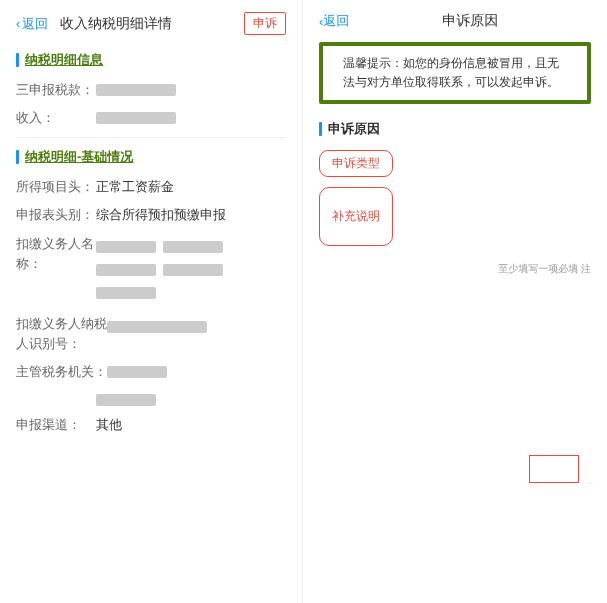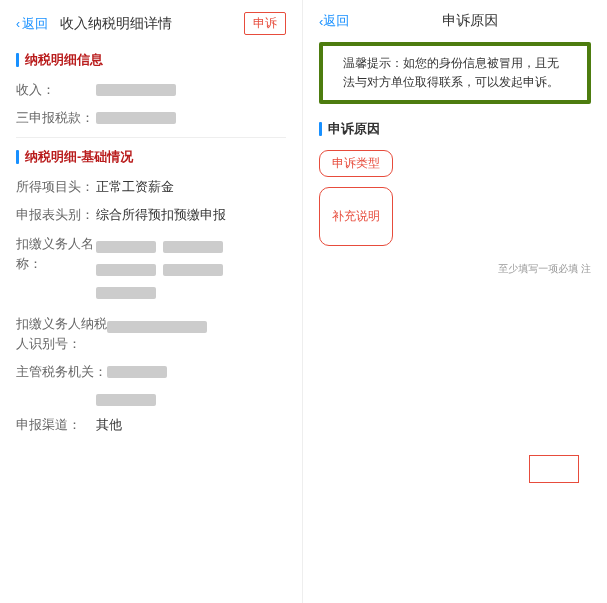--- a/index.html
+++ b/index.html
@@ -57,23 +57,24 @@
       font-size: 12px;
       border-radius: 2px;
       cursor: pointer;
     }
 
     .section-title {
       display: flex;
       align-items: center;
       font-size: 13px;
       font-weight: 600;
-      color: #b91c1c;
+      color: #4d7c0f;
       margin-bottom: 12px;
       margin-top: 8px;
+      text-decoration: underline;
     }
 
     .section-title .blue-bar {
       width: 3px;
       height: 14px;
       background: #1890ff;
       margin-right: 6px;
       border-radius: 1px;
     }
 
@@ -239,28 +240,28 @@
     <div class="panel-title">收入纳税明细详情</div>
     <div class="appeal-btn">申诉</div>
   </div>
 
   <div class="section-title">
     <div class="blue-bar"></div>
     <span>纳税明细信息</span>
   </div>
 
   <div class="info-row">
-    <span class="info-label">收入：</span>
+    <span class="info-label">三申报税款：</span>
     <span class="info-value">
       <span class="gray-block gray-block-md"></span>
     </span>
   </div>
 
   <div class="info-row">
-    <span class="info-label">三申报税款：</span>
+    <span class="info-label">收入：</span>
     <span class="info-value">
       <span class="gray-block gray-block-md"></span>
     </span>
   </div>
 
   <div class="divider"></div>
 
   <div class="section-title">
     <div class="blue-bar"></div>
     <span>纳税明细-基础情况</span>

